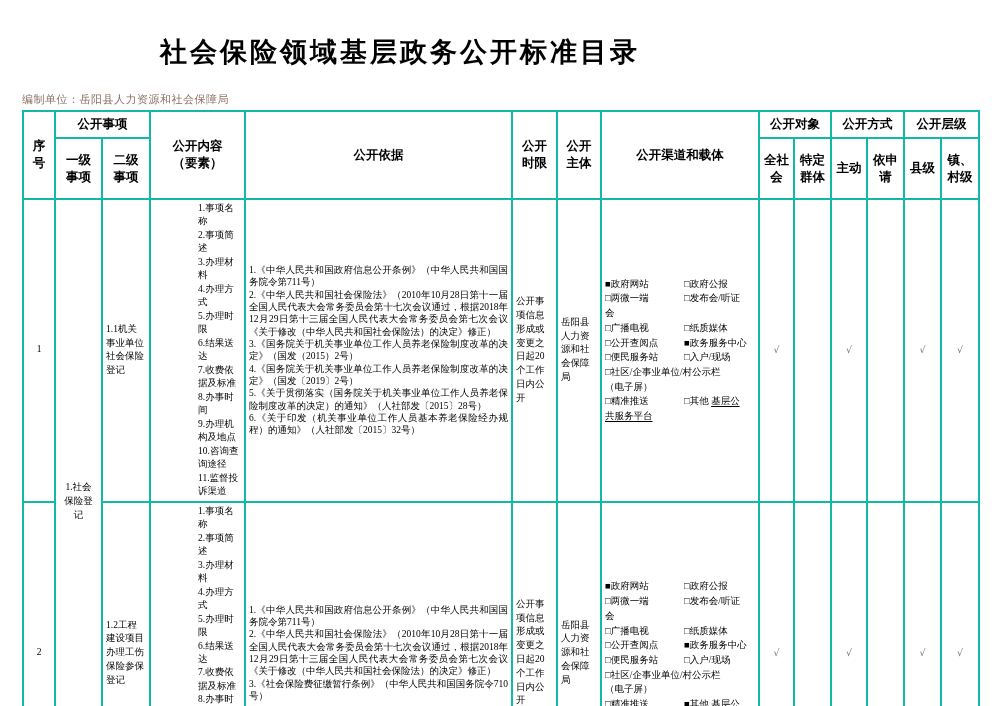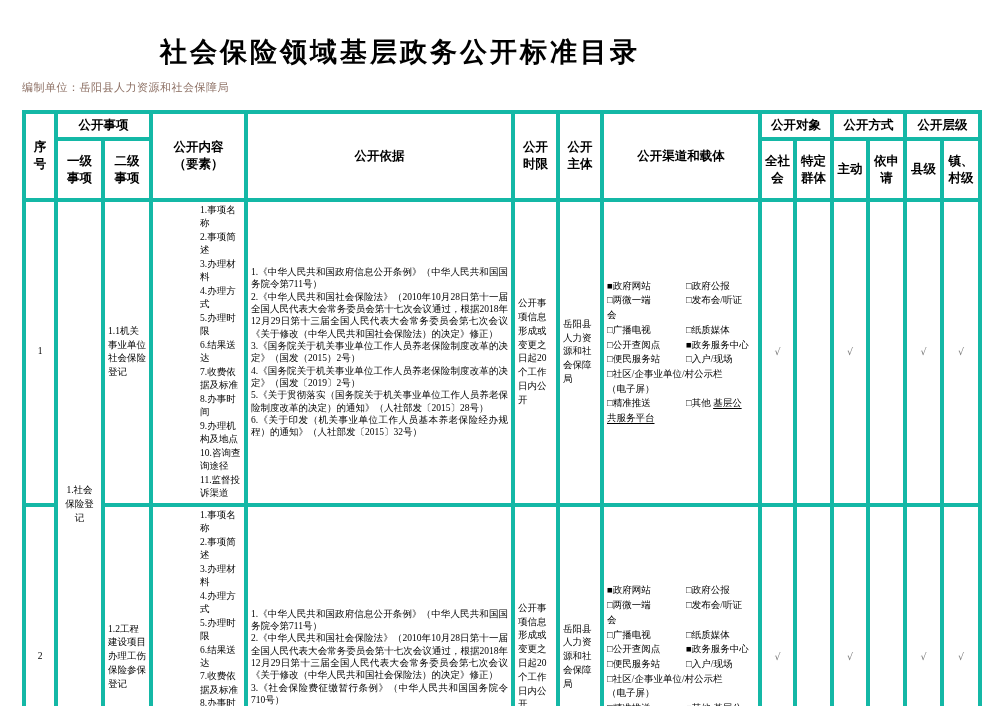--- a/index.html
+++ b/index.html
@@ -1,23 +1,23 @@
 <!DOCTYPE html>
 <html><head>
 <meta charset="utf-8">
 <style>
   html,body{margin:0;padding:0;background:#fff;}
   body{width:1000px;height:706px;position:relative;overflow:hidden;
        font-family:"Liberation Serif","DejaVu Serif",serif;color:#000;}
   .page-title{position:absolute;left:0;top:34px;width:800px;text-align:center;
        font-size:27px;font-weight:bold;letter-spacing:3px;}
-  .prepared{position:absolute;left:22px;top:80px;font-size:11px;color:#8d7064;letter-spacing:.5px;}
+  .prepared{position:absolute;left:22px;top:92px;font-size:11px;color:#8d7064;letter-spacing:.5px;}
   table.std{position:absolute;left:22px;top:110px;width:956px;border-collapse:collapse;
        table-layout:fixed;border:2px solid #000;}
-  table.std th,table.std td{border:4px solid #14b8a6;vertical-align:middle;overflow:hidden;}
+  table.std th,table.std td{border:2px solid #14b8a6;vertical-align:middle;overflow:hidden;}
   table.std th{font-size:12.5px;font-weight:bold;text-align:center;line-height:1.35;padding:1px;white-space:pre-line;}
   table.std td{font-size:9.5px;line-height:1.45;padding:2px 3px;}
   tr.hr1{height:27px;} tr.hr2{height:61px;} tr.dr1{height:257px;} tr.dr2{height:186px;}
   td.seq{font-size:11px;text-align:center;}
   td.pre{white-space:pre-line;}
   td.lvl1{text-align:center;margin-left:9px;}
   td.lvl2{text-align:left;padding-left:2px;padding-right:1px;}
   td.content{padding-left:7px;}
   td.content .item{line-height:1.42;margin-left:44px;}
   td.basis{padding:3px 5px;}

